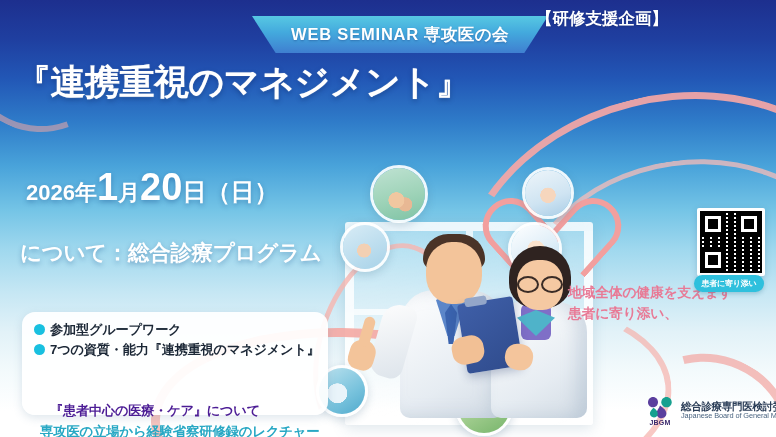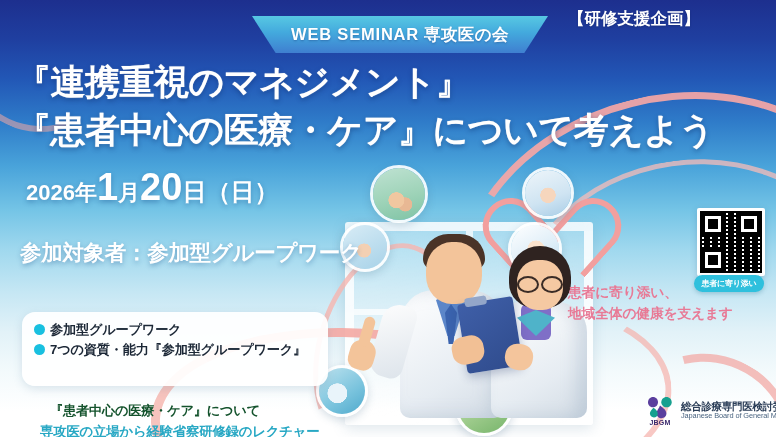--- a/index.html
+++ b/index.html
@@ -227,27 +227,27 @@
     background:linear-gradient(180deg,#57c8e3 0%,#43a9dd 45%,#3f7fd0 100%);
     clip-path:polygon(0 0,100% 0,92% 100%,8% 100%);
     display:flex;align-items:center;justify-content:center;
   }
   .tab-text{
     font-size:16.5px;font-weight:bold;color:#ffffff;letter-spacing:.4px;
     white-space:nowrap;text-shadow:0 1px 2px rgba(20,50,110,.35);
   }
   .tab-text .en{letter-spacing:.8px;}
   .bracket-text{
-    position:absolute;left:568px;top:8px;
+    position:absolute;left:536px;top:8px;
     font-size:16.5px;font-weight:bold;color:#ffffff;white-space:nowrap;
     text-shadow:0 1px 2px rgba(15,35,90,.45);
   }
 
   
-  .title-wrap{position:absolute;left:16px;top:58px;}
+  .title-wrap{position:absolute;left:16px;top:58px;text-align:center;}
   .title-line{
     font-size:35px;font-weight:bold;color:#ffffff;line-height:1.38;
     letter-spacing:-.5px;white-space:nowrap;
     text-shadow:0 2px 5px rgba(10,40,100,.45),0 0 1px rgba(255,255,255,.6);
   }
 
   
   .date-line{
     position:absolute;left:26px;top:166px;white-space:nowrap;
     color:#ffffff;font-weight:bold;
@@ -265,37 +265,37 @@
   
   .aud{
     position:absolute;left:20px;top:238px;white-space:nowrap;
     font-size:21.5px;font-weight:bold;color:#ffffff;line-height:1.42;
     letter-spacing:-.3px;
     text-shadow:0 2px 5px rgba(25,80,140,.42);
   }
 
   
   .card{
-    position:absolute;left:22px;top:312px;width:306px;height:74px;
+    position:absolute;left:22px;top:312px;width:306px;height:103px;
     background:rgba(255,255,255,.93);
     border-radius:13px;
     box-shadow:0 3px 10px rgba(90,130,160,.20);
     padding:9px 12px 0 12px;box-sizing:border-box;
   }
   .bullet-row{
     display:flex;align-items:flex-start;gap:5px;
     font-size:13.2px;font-weight:bold;color:#1b2736;line-height:1.34;
     margin-bottom:2px;white-space:nowrap;letter-spacing:-.2px;
   }
   .dot{
     flex:0 0 auto;width:11px;height:11px;border-radius:50%;
     background:#18c0e0;margin-top:3px;
   }
   .sub-line{
-    font-size:13.2px;font-weight:bold;color:#14532d;
+    font-size:13.2px;font-weight:bold;color:#4c1d95;
     margin-left:16px;line-height:1.34;white-space:nowrap;letter-spacing:-.2px;margin-top:44px;
   }
   .teal-line{
     font-size:13.4px;font-weight:bold;color:#28a8c4;
     margin-left:6px;margin-top:3px;line-height:1.3;
     white-space:nowrap;letter-spacing:-.2px;
   }
 
   
   .tagline{
@@ -412,47 +412,46 @@
   <div class="ribbon-tab">
     <div class="tab-text">
       <span class="en">WEB SEMINAR</span>
       <span>専攻医の会</span>
     </div>
   </div>
   <div class="bracket-text">【研修支援企画】</div>
 
   <div class="title-wrap">
     <div class="title-line">『連携重視のマネジメント』</div>
-    <div class="title-line">『患者中心の医療・ケア』について考えよう</div>
   </div>
 
   <div class="date-line">
     <span class="yr">2026年</span><span class="big">1</span><span class="yr">月</span><span class="big">20</span><span class="sm">日</span><span class="sm">（日）</span>
   </div>
 
   <div class="aud">
-    <div>参加対象者：参加型グループワーク</div>
+    <div>について：総合診療プログラム</div>
   </div>
 
   <div class="card">
     <div class="bullet-row">
       <span class="dot"></span>
       <span>参加型グループワーク</span>
     </div>
     <div class="bullet-row">
       <span class="dot"></span>
-      <span>7つの資質・能力『参加型グループワーク』</span>
+      <span>7つの資質・能力『連携重視のマネジメント』</span>
     </div>
     <div class="sub-line">『患者中心の医療・ケア』について</div>
     <div class="teal-line">専攻医の立場から経験省察研修録のレクチャー</div>
   </div>
 
   <div class="tagline">
+    <div>地域全体の健康を支えます</div>
     <div>患者に寄り添い、</div>
-    <div>地域全体の健康を支えます</div>
   </div>
 
   <div class="qr-box">
     <div class="qr-img">
       <span class="qr-pos qr-tl"></span>
       <span class="qr-pos qr-tr"></span>
       <span class="qr-pos qr-bl"></span>
     </div>
   </div>
   <div class="qr-badge">患者に寄り添い</div>

